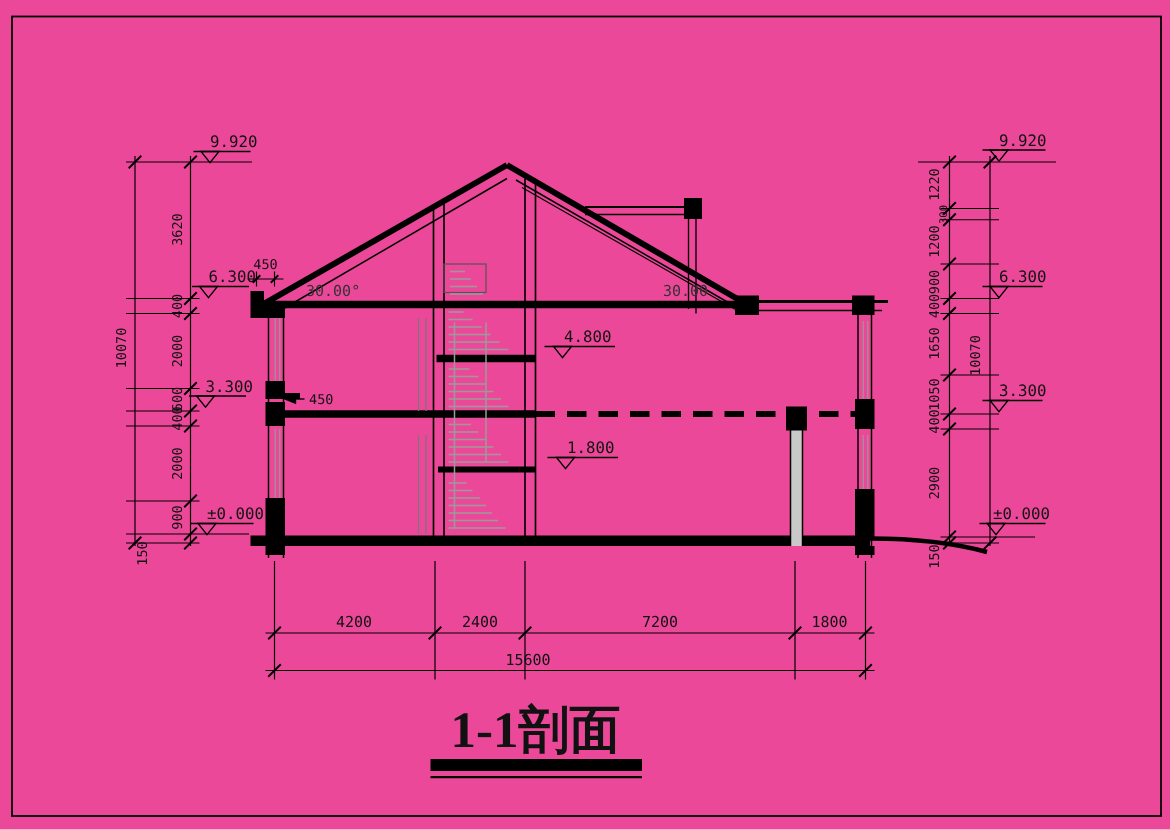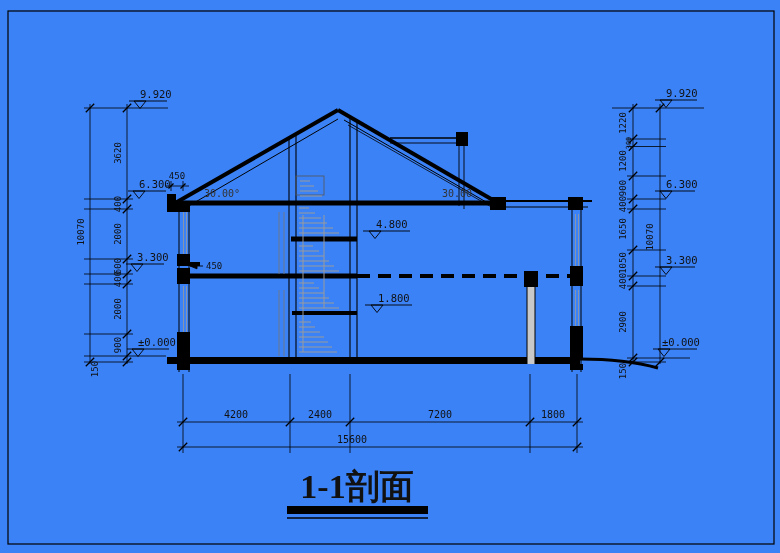--- a/index.html
+++ b/index.html
@@ -1,16 +1,16 @@
 <!DOCTYPE html>
 <html><head>
 <meta charset="utf-8">
 <style>
   html,body{margin:0;padding:0;background:#ffffff;}
-  .page{position:relative;width:780px;height:553px;background:#3b82f6;overflow:hidden;
+  .page{position:relative;width:780px;height:553px;background:#ec4899;overflow:hidden;
         font-family:"DejaVu Sans Mono", monospace;}
   svg{position:absolute;left:0;top:0;}
   text{fill:#111;}
   .dimtxt{font:9px "DejaVu Sans Mono",monospace;}
   .dimtxt-sm{font:7px "DejaVu Sans Mono",monospace;}
   .bottxt{font:10px "DejaVu Sans Mono",monospace;}
   .elevtxt{font:10.5px "DejaVu Sans Mono",monospace;}
   .angtxt{font:10px "DejaVu Sans Mono",monospace;fill:#333;}
   .title-txt{font:34px "Liberation Serif",serif;font-weight:bold;}
 </style>

